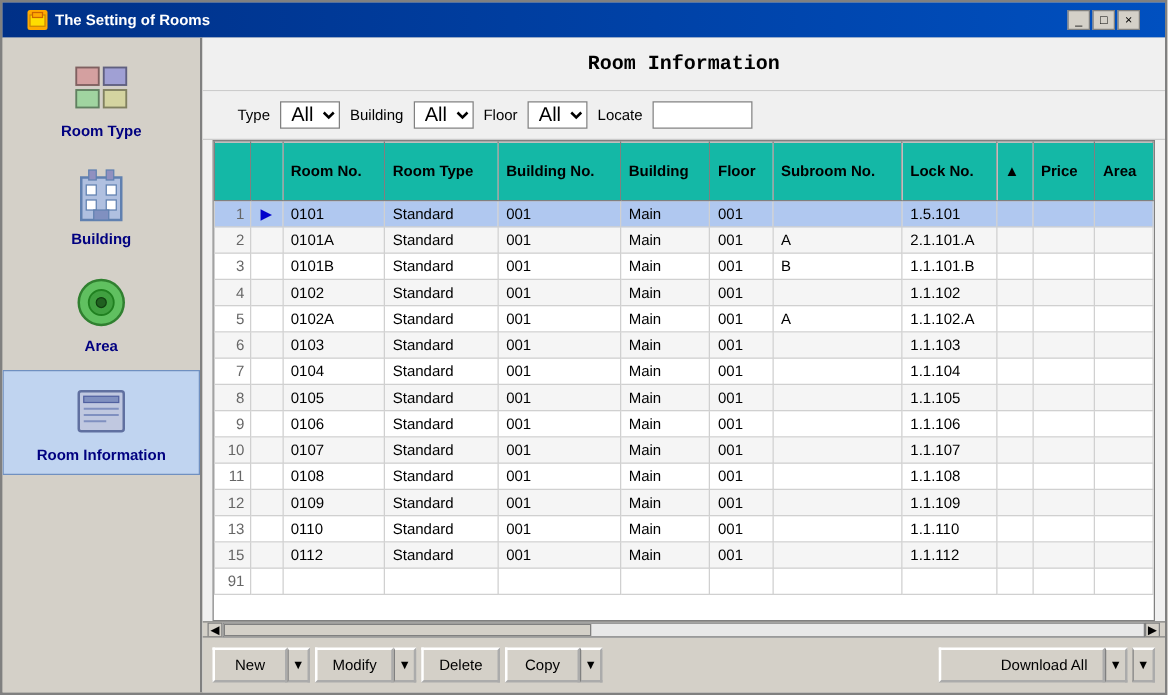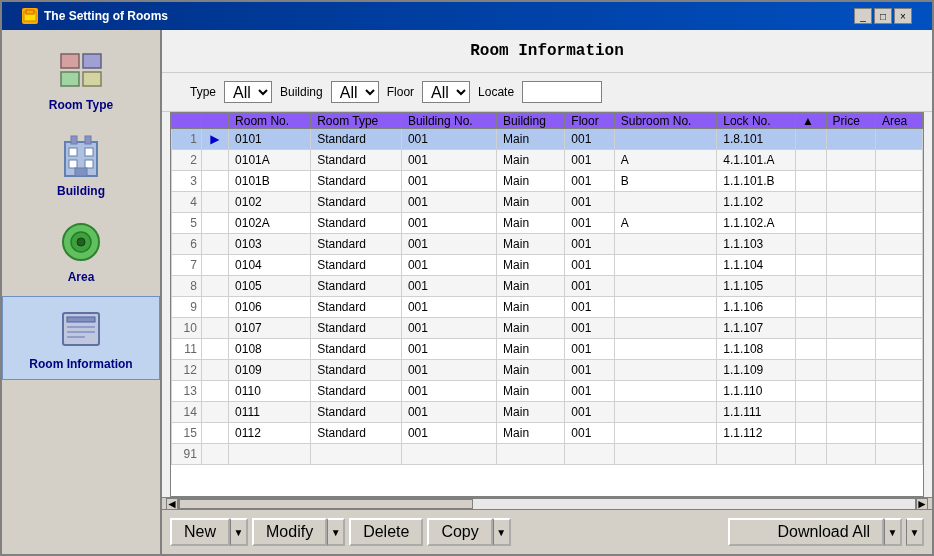--- a/index.html
+++ b/index.html
@@ -173,25 +173,25 @@
       background: white;
     }
 
     table {
       width: 100%;
       border-collapse: collapse;
       font-size: 12px;
     }
 
     thead th {
-      background: #8b5cf6;
+      background: #14b8a6;
       border: 1px solid #808080;
-      padding: 0 6px;
+      padding: 16px 6px;
       text-align: left;
-      font-weight: normal;
+      font-weight: bold;
       position: sticky;
       top: 0;
       white-space: nowrap;
     }
 
     tbody td {
       border: 1px solid #d0d0d0;
       padding: 3px 6px;
       white-space: nowrap;
     }
@@ -227,21 +227,21 @@
 
     .btn-group {
       display: flex;
       align-items: stretch;
     }
 
     .btn-main {
       height: 28px;
       background: #d4d0c8;
       border: 2px outset #ffffff;
-      font-size: 16px;
+      font-size: 12px;
       cursor: pointer;
       padding: 0 12px;
       min-width: 60px;
     }
 
     .btn-dropdown {
       height: 28px;
       width: 18px;
       background: #d4d0c8;
       border: 2px outset #ffffff;
@@ -402,35 +402,35 @@
           <tbody id="table-body">
           <tr class="selected">
                 <td class="row-num">1</td>
                 <td class="arrow-cell">▶</td>
                 <td>0101</td>
                 <td>Standard</td>
                 <td>001</td>
                 <td>Main</td>
                 <td>001</td>
                 <td></td>
-                <td>1.8.101</td>
+                <td>1.5.101</td>
                 <td></td>
                 <td></td>
                 <td></td>
               </tr>
               <tr>
                 <td class="row-num">2</td>
                 <td class="arrow-cell"></td>
                 <td>0101A</td>
                 <td>Standard</td>
                 <td>001</td>
                 <td>Main</td>
                 <td>001</td>
                 <td>A</td>
-                <td>4.1.101.A</td>
+                <td>2.1.101.A</td>
                 <td></td>
                 <td></td>
                 <td></td>
               </tr>
               <tr>
                 <td class="row-num">3</td>
                 <td class="arrow-cell"></td>
                 <td>0101B</td>
                 <td>Standard</td>
                 <td>001</td>
@@ -571,34 +571,20 @@
               <tr>
                 <td class="row-num">13</td>
                 <td class="arrow-cell"></td>
                 <td>0110</td>
                 <td>Standard</td>
                 <td>001</td>
                 <td>Main</td>
                 <td>001</td>
                 <td></td>
                 <td>1.1.110</td>
-                <td></td>
-                <td></td>
-                <td></td>
-              </tr>
-              <tr>
-                <td class="row-num">14</td>
-                <td class="arrow-cell"></td>
-                <td>0111</td>
-                <td>Standard</td>
-                <td>001</td>
-                <td>Main</td>
-                <td>001</td>
-                <td></td>
-                <td>1.1.111</td>
                 <td></td>
                 <td></td>
                 <td></td>
               </tr>
               <tr>
                 <td class="row-num">15</td>
                 <td class="arrow-cell"></td>
                 <td>0112</td>
                 <td>Standard</td>
                 <td>001</td>

